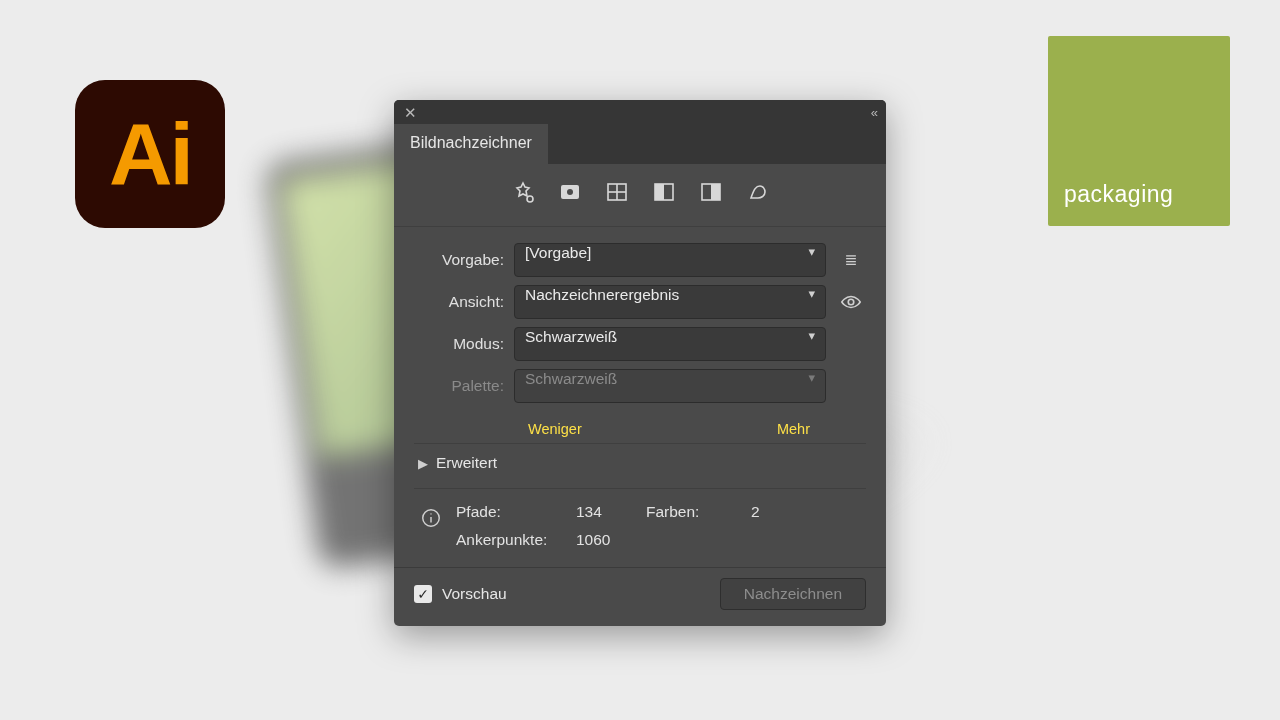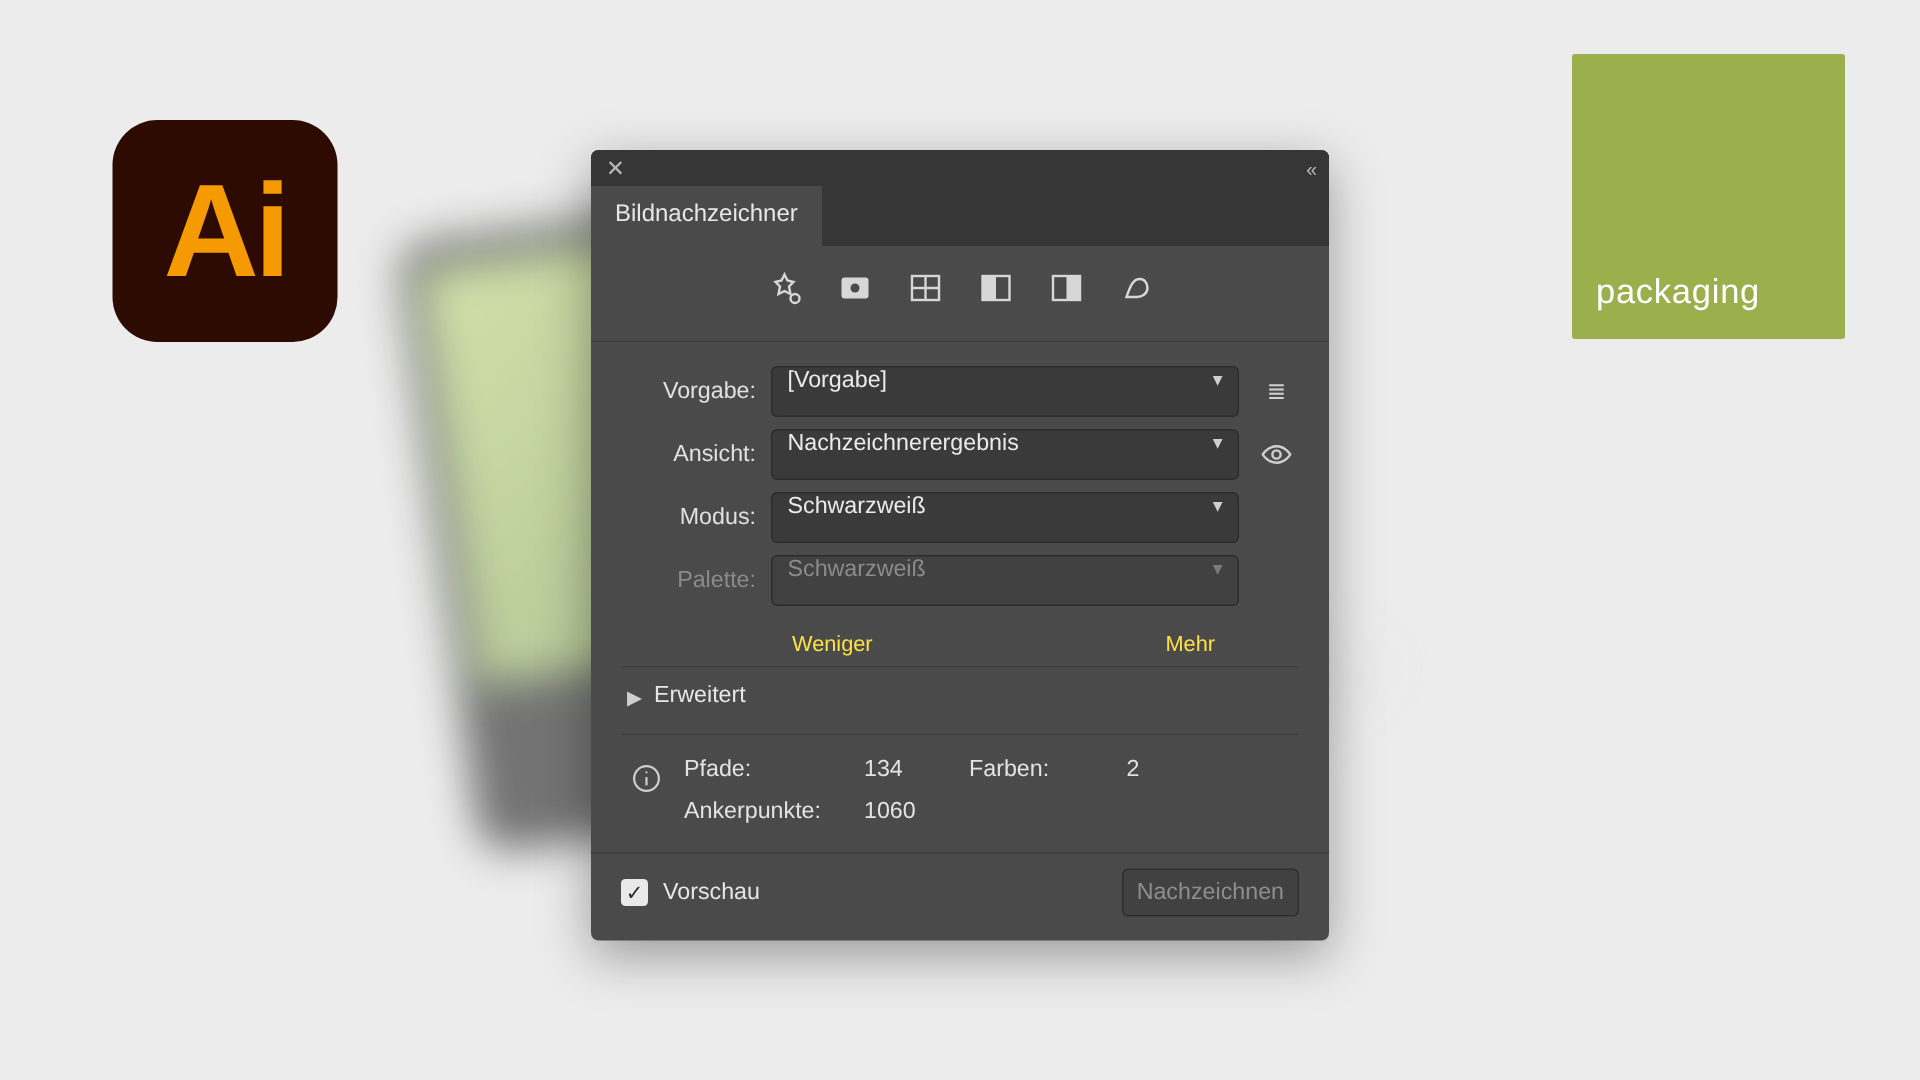--- a/index.html
+++ b/index.html
@@ -151,21 +151,21 @@
   
   .footer {
     display:flex; align-items:center; justify-content:space-between;
     padding: 10px 20px 16px 20px;
     border-top: 1px solid rgba(0,0,0,.2);
   }
   .chk { display:flex; align-items:center; gap:10px; }
   .chkbox { width:18px; height:18px; background:#e9e9e9; border-radius:3px; display:flex; align-items:center; justify-content:center; color:#2a2a2a; font-size:14px;}
   .btn {
     background:#414141; color:#8d8d8d; border:1px solid #2e2e2e;
-    padding: 6px 9px; border-radius:4px; font-size:15.5px;
+    padding: 6px 23px; border-radius:4px; font-size:15.5px;
   }
 </style>
 </head>
 <body>
 
 <div class="bg-shape">
   <div class="shadow"></div>
   <div class="phone"></div>
 </div>
 

